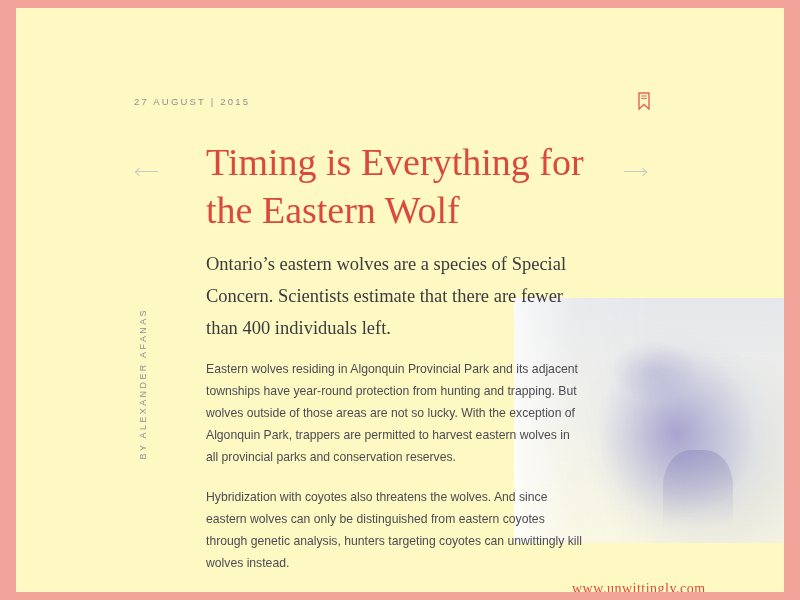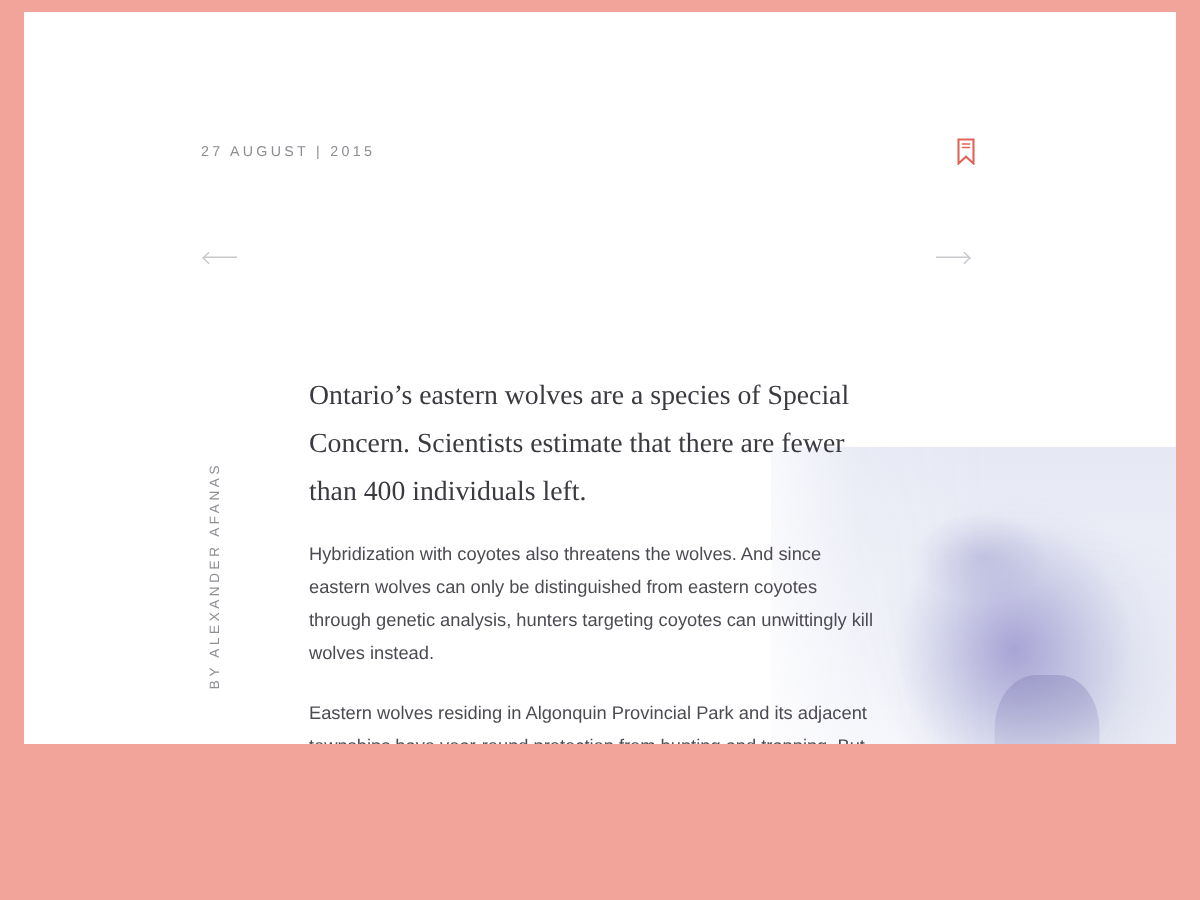--- a/index.html
+++ b/index.html
@@ -11,22 +11,22 @@
     height: 600px;
     overflow: hidden;
     background: #f3a49a;
     font-family: "Liberation Sans", sans-serif;
   }
   .frame {
     position: absolute;
     left: 16px;
     top: 8px;
     width: 768px;
-    height: 488px;
-    background: #ffffff;
+    height: 584px;
+    background: #fef9c3;
     overflow: hidden;
   }
   
   .photo {
     position: absolute;
     right: 0;
     top: 290px;
     width: 270px;
     height: 245px;
     background:
@@ -189,25 +189,29 @@
         <path d="M1 1 H11 V17 L6 12.5 L1 17 Z" fill="none" stroke="#e0645a" stroke-width="1.4"></path>
         <path d="M3.2 4 H8.8 M3.2 6.4 H8.8" stroke="#e0645a" stroke-width="1"></path>
       </svg>
     </div>
 
     <div class="rule-left"></div>
     <div class="rule-right"></div>
 
     <div class="byline">BY ALEXANDER AFANAS</div>
 
+    <h1 class="headline">
+      <span>Timing is Everything for</span><br>
+      <span>the Eastern Wolf</span>
+    </h1>
 
     <div class="standfirst">Ontario’s eastern wolves are a species of Special Concern. Scientists estimate that there are fewer than 400 individuals left.</div>
 
     <div class="body-copy">
+      <p>Eastern wolves residing in Algonquin Provincial Park and its adjacent townships have year-round protection from hunting and trapping. But wolves outside of those areas are not so lucky. With the exception of Algonquin Park, trappers are permitted to harvest eastern wolves in all provincial parks and conservation reserves.</p>
       <p>Hybridization with coyotes also threatens the wolves. And since eastern wolves can only be distinguished from eastern coyotes through genetic analysis, hunters targeting coyotes can unwittingly kill wolves instead.</p>
-      <p>Eastern wolves residing in Algonquin Provincial Park and its adjacent townships have year-round protection from hunting and trapping. But wolves outside of those areas are not so lucky. With the exception of Algonquin Park, trappers are permitted to harvest eastern wolves in all provincial parks and conservation reserves.</p>
 
     </div>
 
     <div class="watermark">www.unwittingly.com</div>
 
   </div>
 </div>
 
 </body></html>

